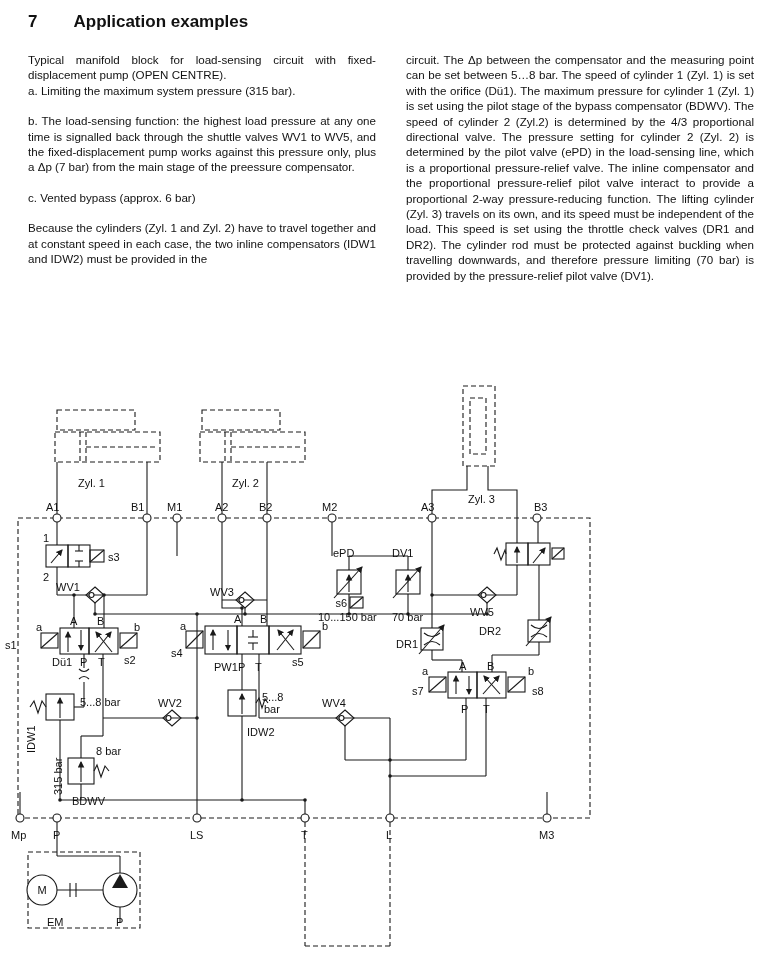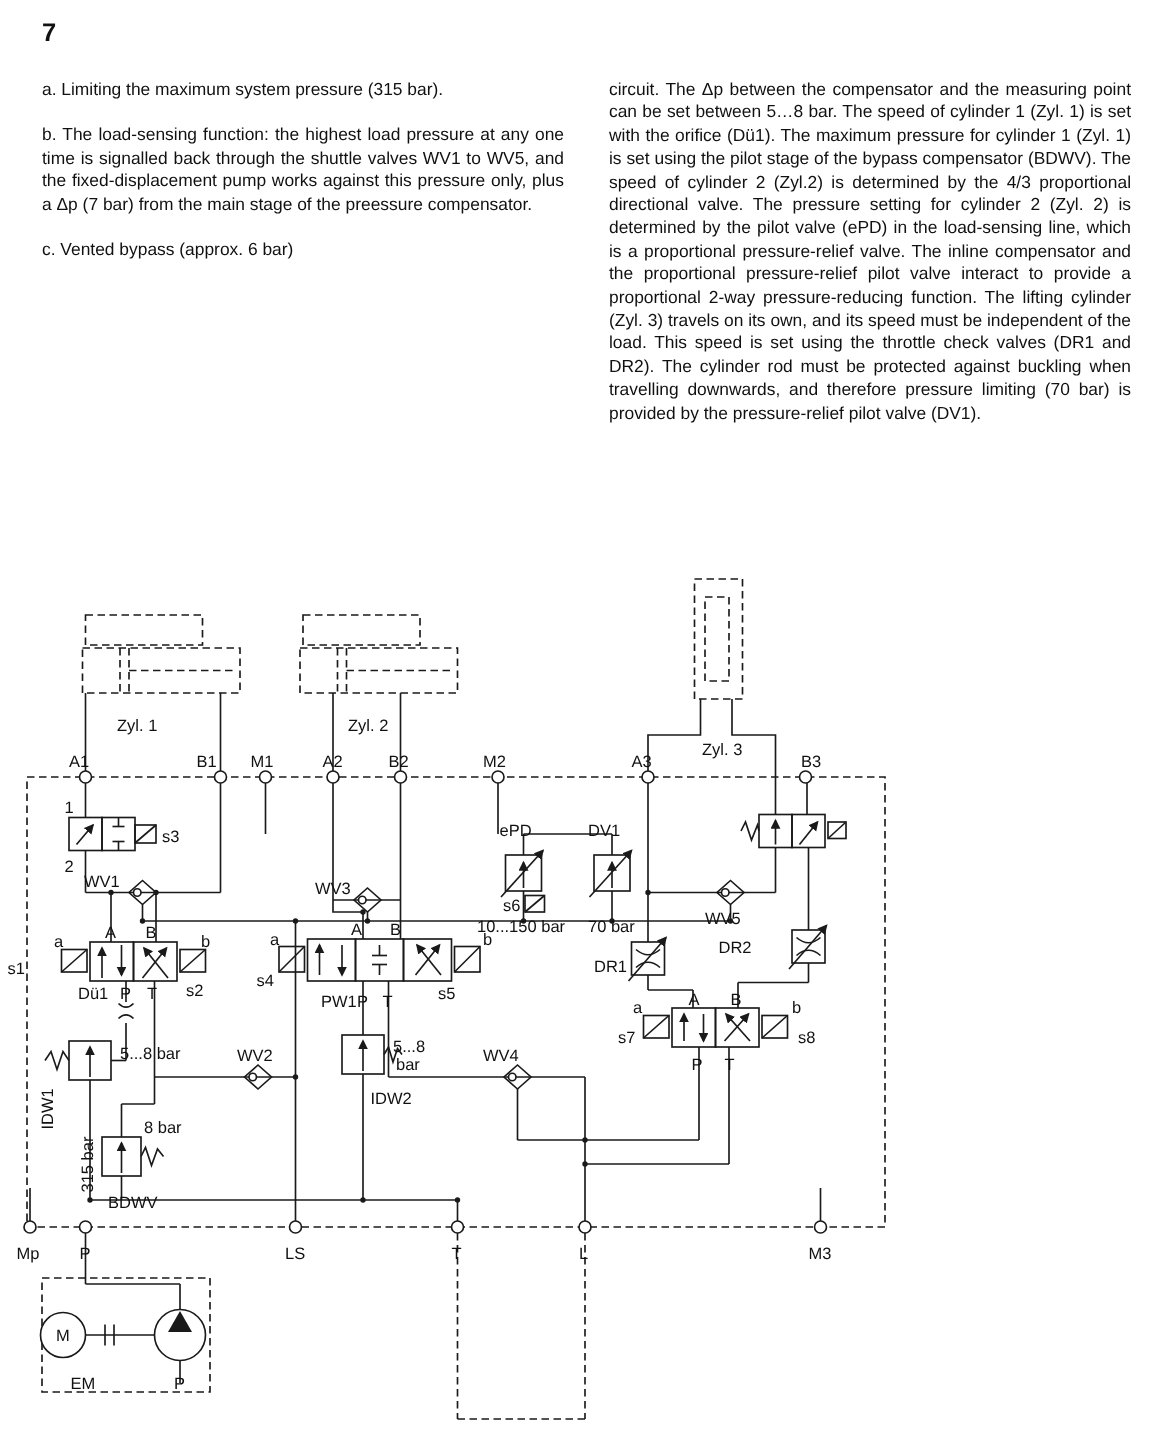--- a/index.html
+++ b/index.html
@@ -15,26 +15,29 @@
   #label-layer text{font-family:"Liberation Sans",sans-serif;}
 </style>
 </head>
 <body>
 
 <div class="page">
 
   <div class="text-block">
     <div class="heading">
       <span>7</span>
+      <span>Application examples</span>
     </div>
     <div class="columns">
       <div class="col">
+        <p class="tight">Typical manifold block for load-sensing circuit with fixed-displacement pump (OPEN CENTRE).</p>
         <p>a.  Limiting the maximum system pressure (315 bar).</p>
         <p>b.  The load-sensing function: the highest load pressure at any one time is signalled back through the shuttle valves WV1 to WV5, and the fixed-displacement pump works against this pressure only, plus a Δp (7 bar) from the main stage of the preessure compensator.</p>
         <p>c.  Vented bypass (approx. 6 bar)</p>
+        <p>Because the cylinders (Zyl. 1 and Zyl. 2) have to travel together and at constant speed in each case, the two inline compensators (IDW1 and IDW2) must be provided in the</p>
       </div>
       <div class="col">
         <p>circuit. The Δp between the compensator and the measuring point can be set between 5…8 bar. The speed of cylinder 1 (Zyl. 1) is set with the orifice (Dü1). The maximum pressure for cylinder 1 (Zyl. 1) is set using the pilot stage of the bypass compensator (BDWV). The speed of cylinder 2 (Zyl.2) is determined by the 4/3 proportional directional valve. The pressure setting for cylinder 2 (Zyl. 2) is determined by the pilot valve (ePD) in the load-sensing line, which is a proportional pressure-relief valve. The inline compensator and the proportional pressure-relief pilot valve interact to provide a proportional 2-way pressure-reducing function. The lifting cylinder (Zyl. 3) travels on its own, and its speed must be independent of the load. This speed is set using the throttle check valves (DR1 and DR2). The cylinder rod must be protected against buckling when travelling downwards, and therefore pressure limiting (70 bar) is provided by the pressure-relief pilot valve (DV1).</p>
       </div>
     </div>
   </div>
 
   <svg class="schematic" width="778" height="954" viewBox="0 0 778 954" xmlns="http://www.w3.org/2000/svg">
     <defs>
       <marker id="arw" markerWidth="7" markerHeight="7" refX="5" refY="3" orient="auto">

